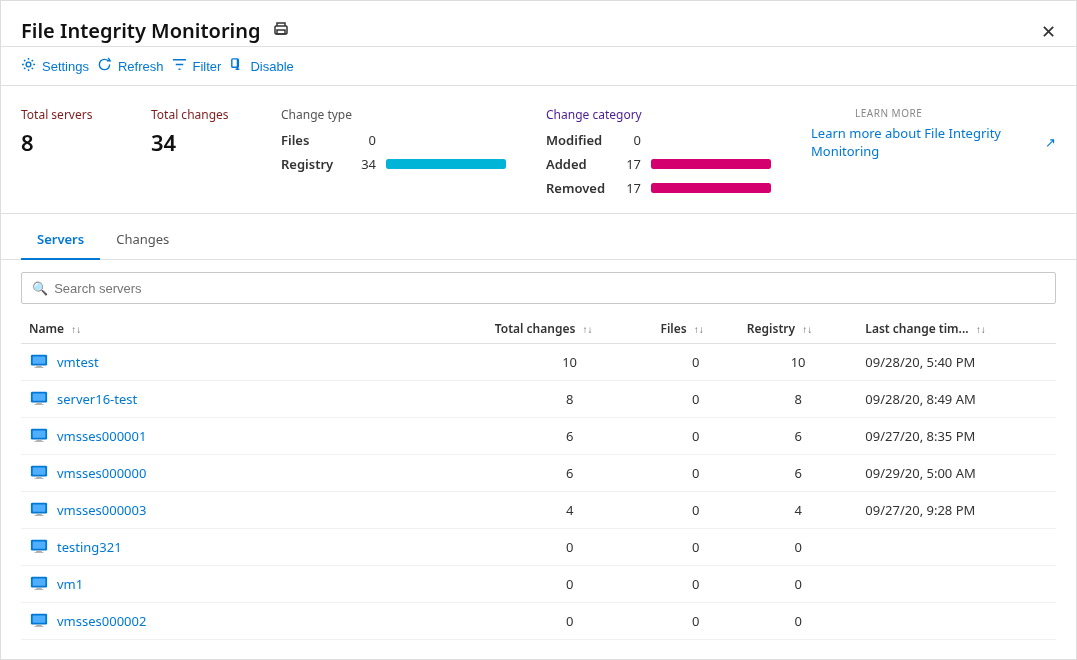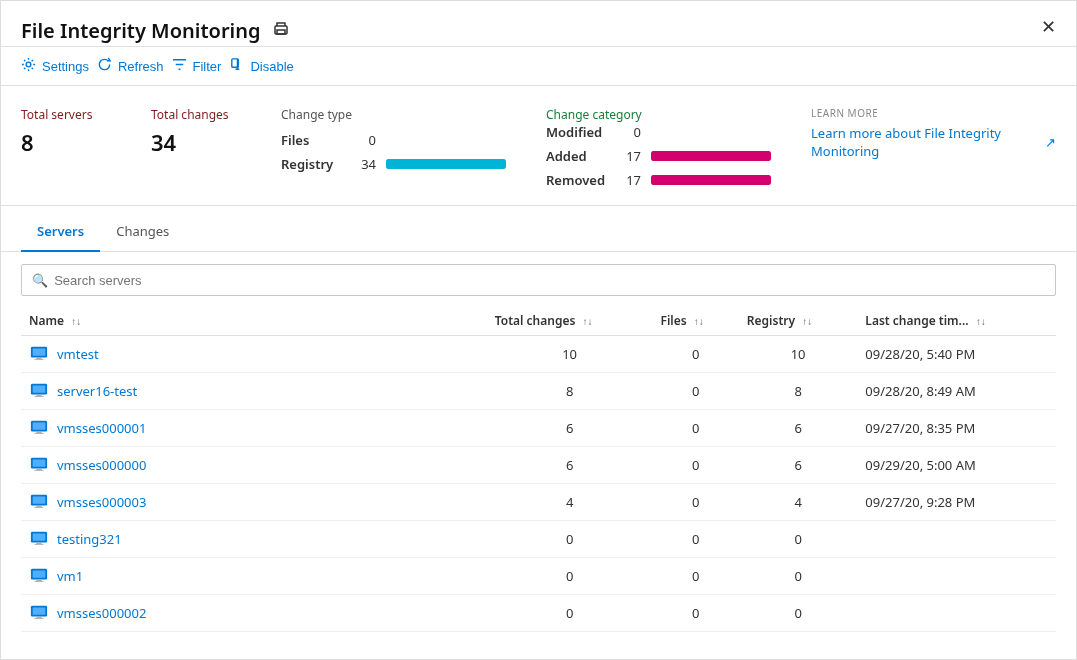--- a/index.html
+++ b/index.html
@@ -14,21 +14,21 @@
       position: relative;
     }
 
     
     .header {
       padding: 16px 20px 0 20px;
       border-bottom: 1px solid #e0e0e0;
     }
     .title-row {
       display: flex;
-      align-items: flex-start;
+      align-items: center;
       justify-content: space-between;
       margin-bottom: 2px;
     }
     .title-row h1 {
       font-size: 20px;
       font-weight: 600;
       color: #111;
     }
     .close-btn {
       cursor: pointer;
@@ -132,35 +132,37 @@
       background: #00b4d8;
       border-radius: 2px;
     }
     .bar-fill-magenta {
       height: 100%;
       background: #d4006e;
       border-radius: 2px;
     }
     .change-category-title {
       font-size: 12px;
-      color: #15803d;
+      color: #4c1d95;
+      margin-bottom: 8px;
     }
 
     .learn-more-block {
       margin-left: auto;
       display: flex;
       flex-direction: column;
       align-items: flex-start;
     }
     .learn-more-title {
       font-size: 10px;
       color: #888;
       text-transform: uppercase;
       letter-spacing: 0.5px;
       margin-bottom: 4px;
+      margin-left: 44px;
     }
     .learn-more-link {
       color: #0078d4;
       font-size: 13px;
       cursor: pointer;
       display: flex;
       align-items: center;
       gap: 4px;
       justify-content: flex-end;
     }

